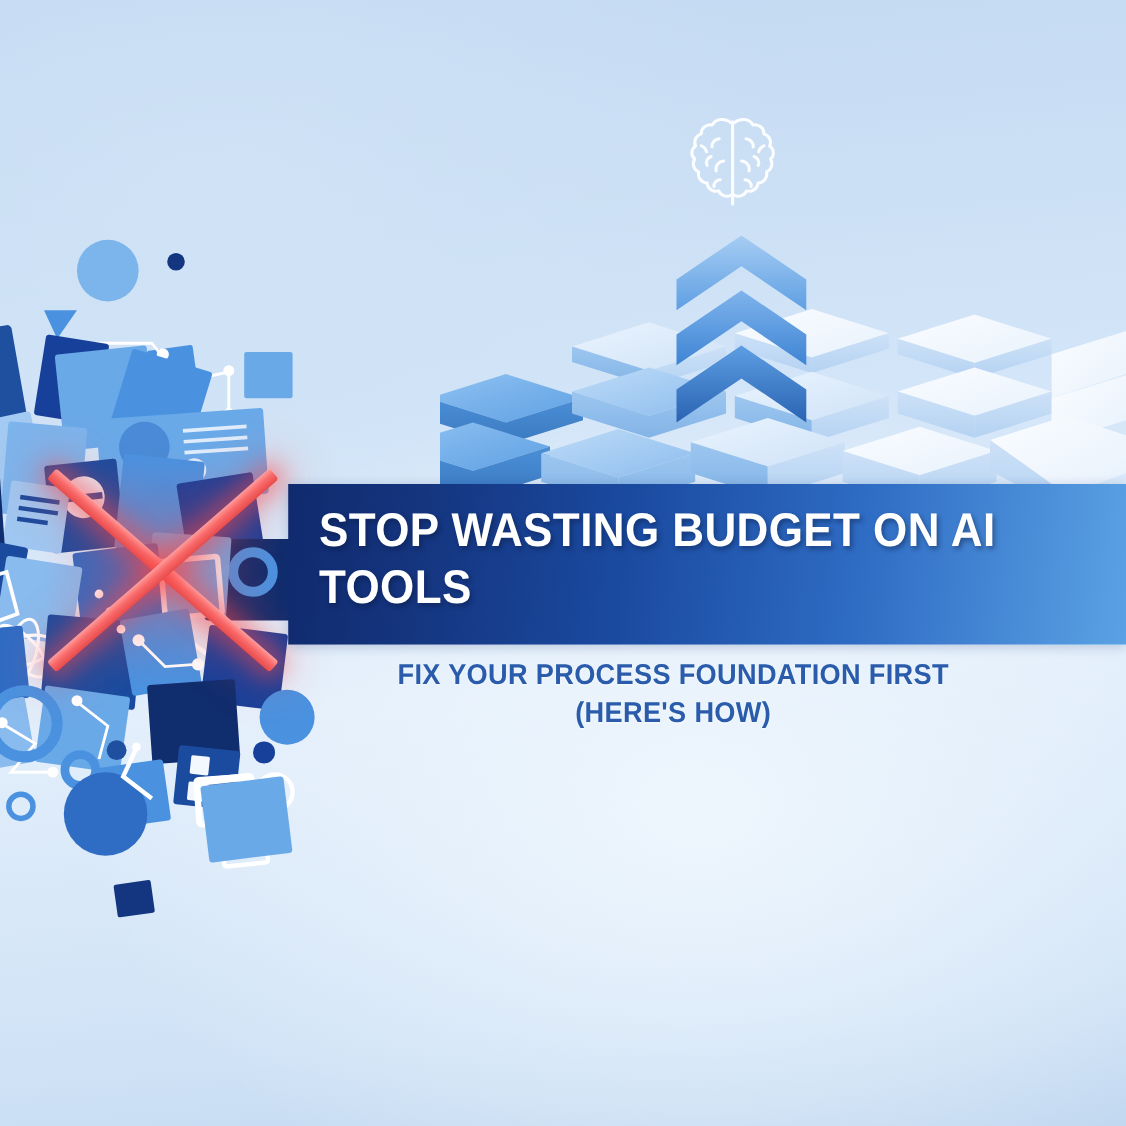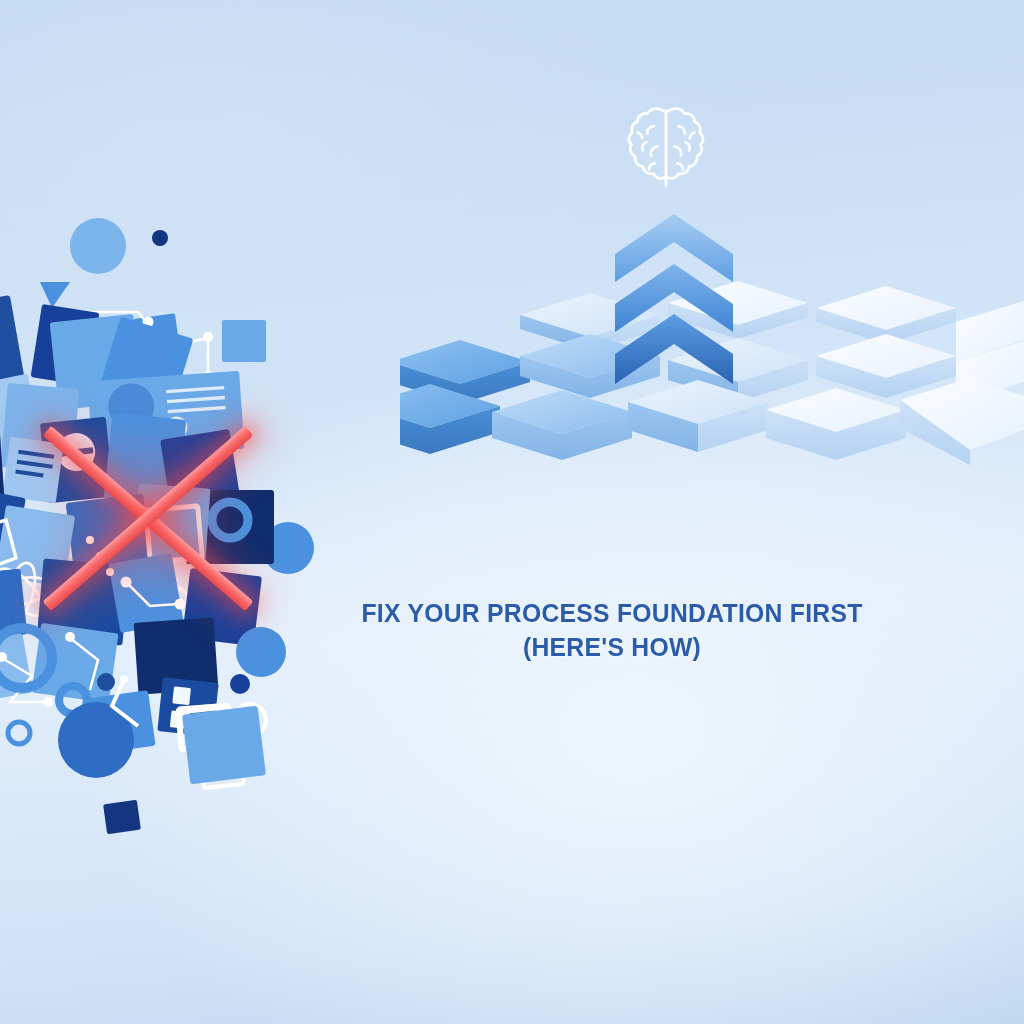--- a/index.html
+++ b/index.html
@@ -384,19 +384,22 @@
       <rect x="186" y="120" width="76" height="70" rx="3" fill="#6aa9e8" transform="rotate(-7 224 155)"></rect>
     </svg>
   </div>
 
   <div class="redx">
     <div class="glow"></div>
     <div class="bar a"></div>
     <div class="bar b"></div>
   </div>
 
+  <div class="banner">
+    <h1>STOP WASTING BUDGET ON AI TOOLS</h1>
+  </div>
 
   <div class="subtitle">
     <span class="l1">FIX YOUR PROCESS FOUNDATION FIRST</span>
     <span class="l2">(HERE'S HOW)</span>
   </div>
 
 </div>
 
 </body></html>

